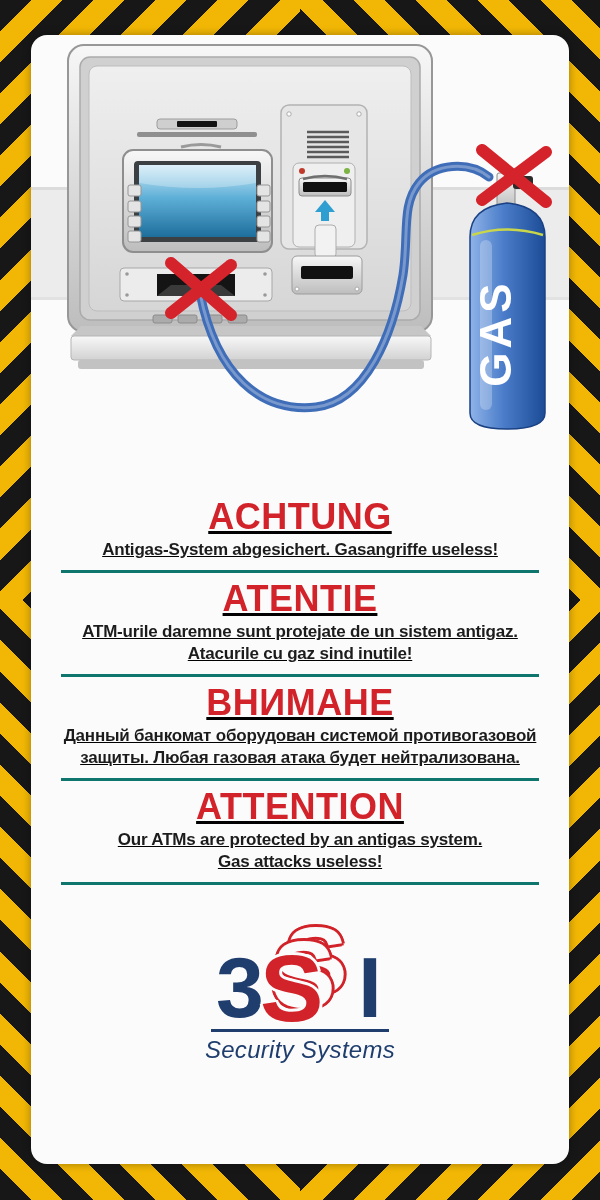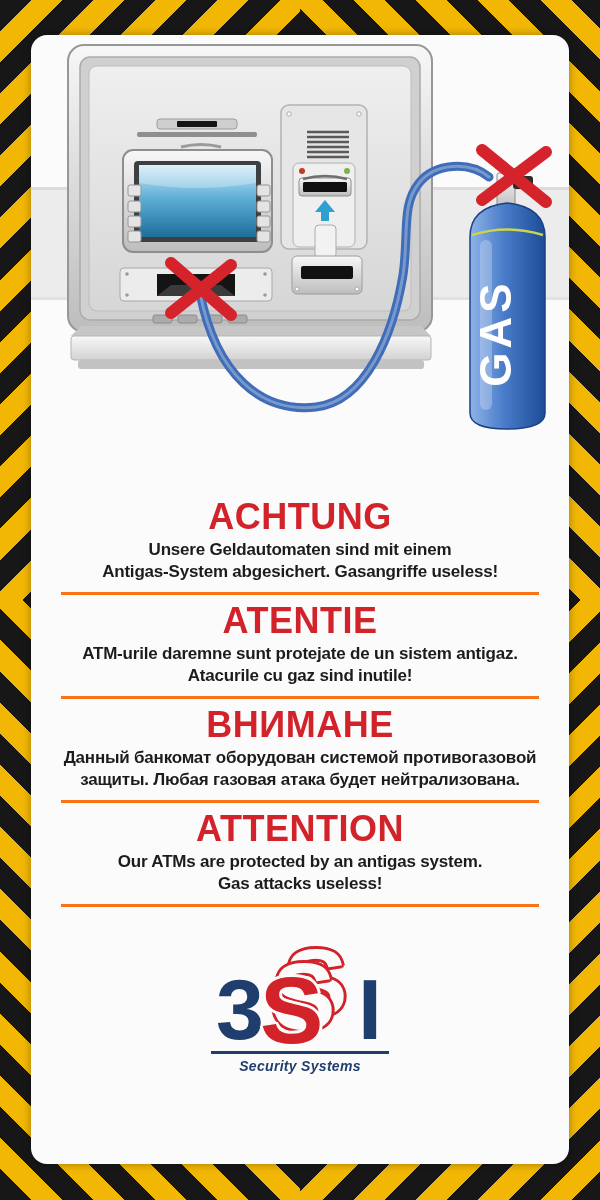--- a/index.html
+++ b/index.html
@@ -10,41 +10,41 @@
   .q-tl{left:0;top:0;background:repeating-linear-gradient(135deg,#171717 0 22px,#f2b705 22px 44px);}
   .q-tr{left:300px;top:0;background:repeating-linear-gradient(45deg,#171717 0 22px,#f2b705 22px 44px);}
   .q-bl{left:0;top:600px;background:repeating-linear-gradient(45deg,#171717 0 22px,#f2b705 22px 44px);}
   .q-br{left:300px;top:600px;background:repeating-linear-gradient(135deg,#171717 0 22px,#f2b705 22px 44px);}
   .card{position:absolute;left:31px;top:35px;width:538px;height:1129px;
         background:#fbfbfb;border-radius:16px;box-shadow:0 0 8px rgba(0,0,0,.35);}
   .scene{position:relative;width:538px;height:452px;}
   svg text{font-family:"Liberation Sans",sans-serif;}
   
   .warnings{margin-top:4px;}
-  .warning{width:478px;margin:0 auto;padding:5px 0 9px;border-bottom:3px solid #f97316;text-align:center;}
+  .warning{width:478px;margin:0 auto;padding:5px 0 9px;border-bottom:3px solid #0f766e;text-align:center;text-decoration:underline;}
   .warning h2{margin:2px 0 3px;font-size:36px;line-height:1.05;font-weight:bold;
               color:#d2232a;letter-spacing:.5px;}
   .warning .line{font-size:17px;font-weight:bold;color:#1c1c1c;line-height:1.3;letter-spacing:-.2px;}
   
   .logo{margin:36px auto 0;width:200px;text-align:center;}
   .logo-letters{position:relative;width:168px;height:100px;margin:0 auto;}
   .logo-letters span{position:absolute;font-weight:bold;}
   .l-3{left:0;bottom:2px;font-size:86px;line-height:64px;color:#1f3e6e;}
   .l-i{right:2px;bottom:2px;font-size:86px;line-height:64px;color:#1f3e6e;}
   .l-s{left:44px;bottom:-2px;font-size:95px;line-height:70px;color:#d2232a;z-index:3;
        text-shadow:-3px 0 0 #fbfbfb,3px 0 0 #fbfbfb,0 -3px 0 #fbfbfb,0 3px 0 #fbfbfb,
                    -2px -2px 0 #fbfbfb,2px -2px 0 #fbfbfb,-2px 2px 0 #fbfbfb,2px 2px 0 #fbfbfb;}
   .l-s-echo1{left:56px;bottom:12px;font-size:95px;line-height:70px;color:#fbfbfb;z-index:2;
        text-shadow:-3px 0 0 #d2232a,3px 0 0 #d2232a,0 -3px 0 #d2232a,0 3px 0 #d2232a,
                    -2px -2px 0 #d2232a,2px -2px 0 #d2232a,-2px 2px 0 #d2232a,2px 2px 0 #d2232a;}
   .l-s-echo2{left:68px;bottom:26px;font-size:95px;line-height:70px;color:#fbfbfb;z-index:1;
        text-shadow:-3px 0 0 #d2232a,3px 0 0 #d2232a,0 -3px 0 #d2232a,0 3px 0 #d2232a,
                    -2px -2px 0 #d2232a,2px -2px 0 #d2232a,-2px 2px 0 #d2232a,2px 2px 0 #d2232a;}
   .logo-line{width:178px;height:3px;background:#1f3e6e;margin:8px auto 4px;}
-  .logo-tagline{font-size:14px;font-weight:bold;font-style:italic;color:#1f3e6e;letter-spacing:.3px;}
+  .logo-tagline{font-size:24px;font-weight:normal;font-style:italic;color:#1f3e6e;letter-spacing:.3px;}
 </style>
 </head>
 <body>
 
 <div class="canvas">
   <div class="q q-tl"></div>
   <div class="q q-tr"></div>
   <div class="q q-bl"></div>
   <div class="q q-br"></div>
 
@@ -192,21 +192,20 @@
         <g stroke="#d5232b" stroke-width="12" stroke-linecap="round">
           <line x1="451" y1="115" x2="515" y2="167"></line>
           <line x1="515" y1="117" x2="451" y2="165"></line>
         </g>
       </svg>
     </div>
 
     <div class="warnings">
       <div class="warning">
         <h2>ACHTUNG</h2>
-        <div class="line">Unsere Geldautomaten sind mit einem</div>
         <div class="line">Antigas-System abgesichert. Gasangriffe useless!</div>
       </div>
       <div class="warning">
         <h2>ATENTIE</h2>
         <div class="line">ATM-urile daremne sunt protejate de un sistem antigaz.</div>
         <div class="line">Atacurile cu gaz sind inutile!</div>
       </div>
       <div class="warning">
         <h2>ВНИМАНЕ</h2>
         <div class="line">Данный банкомат оборудован системой противогазовой</div>

